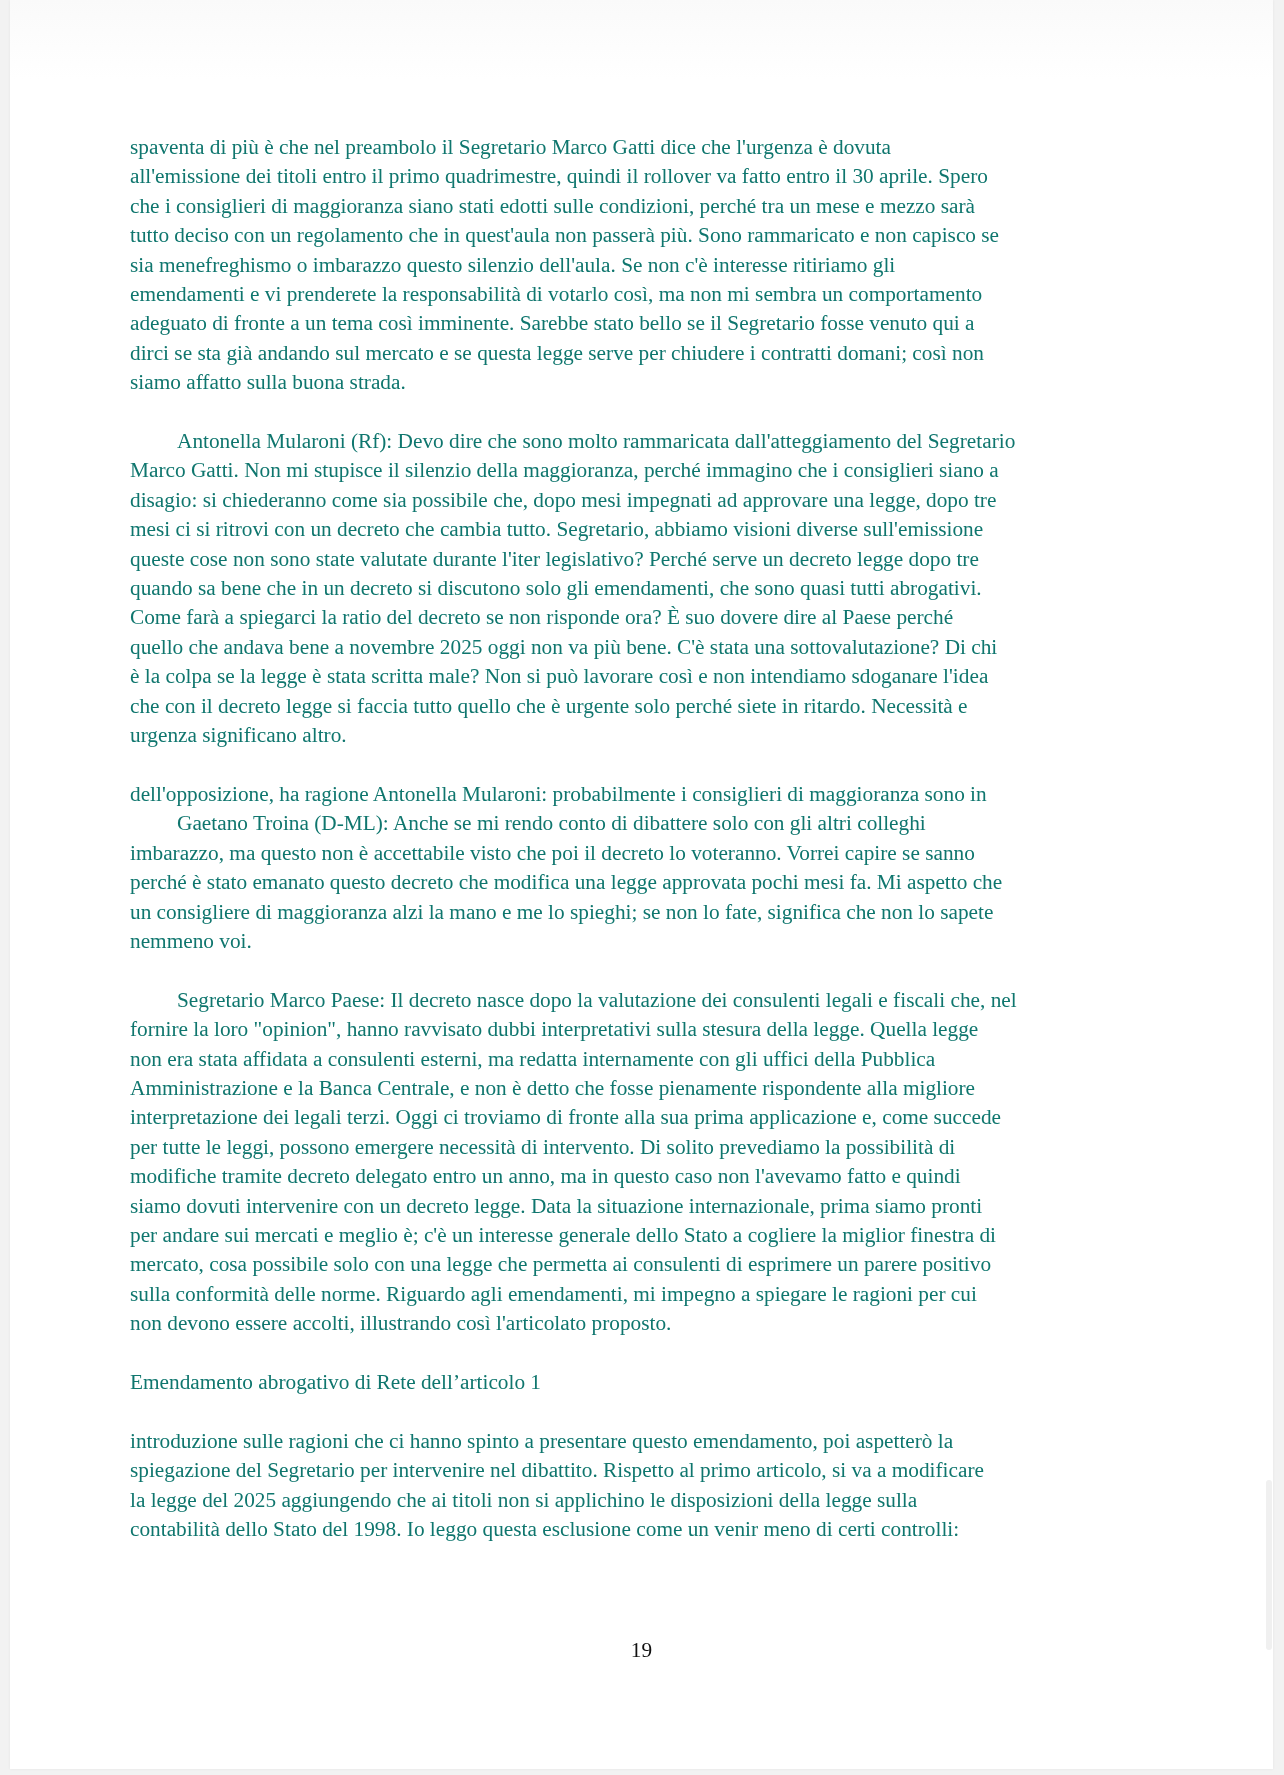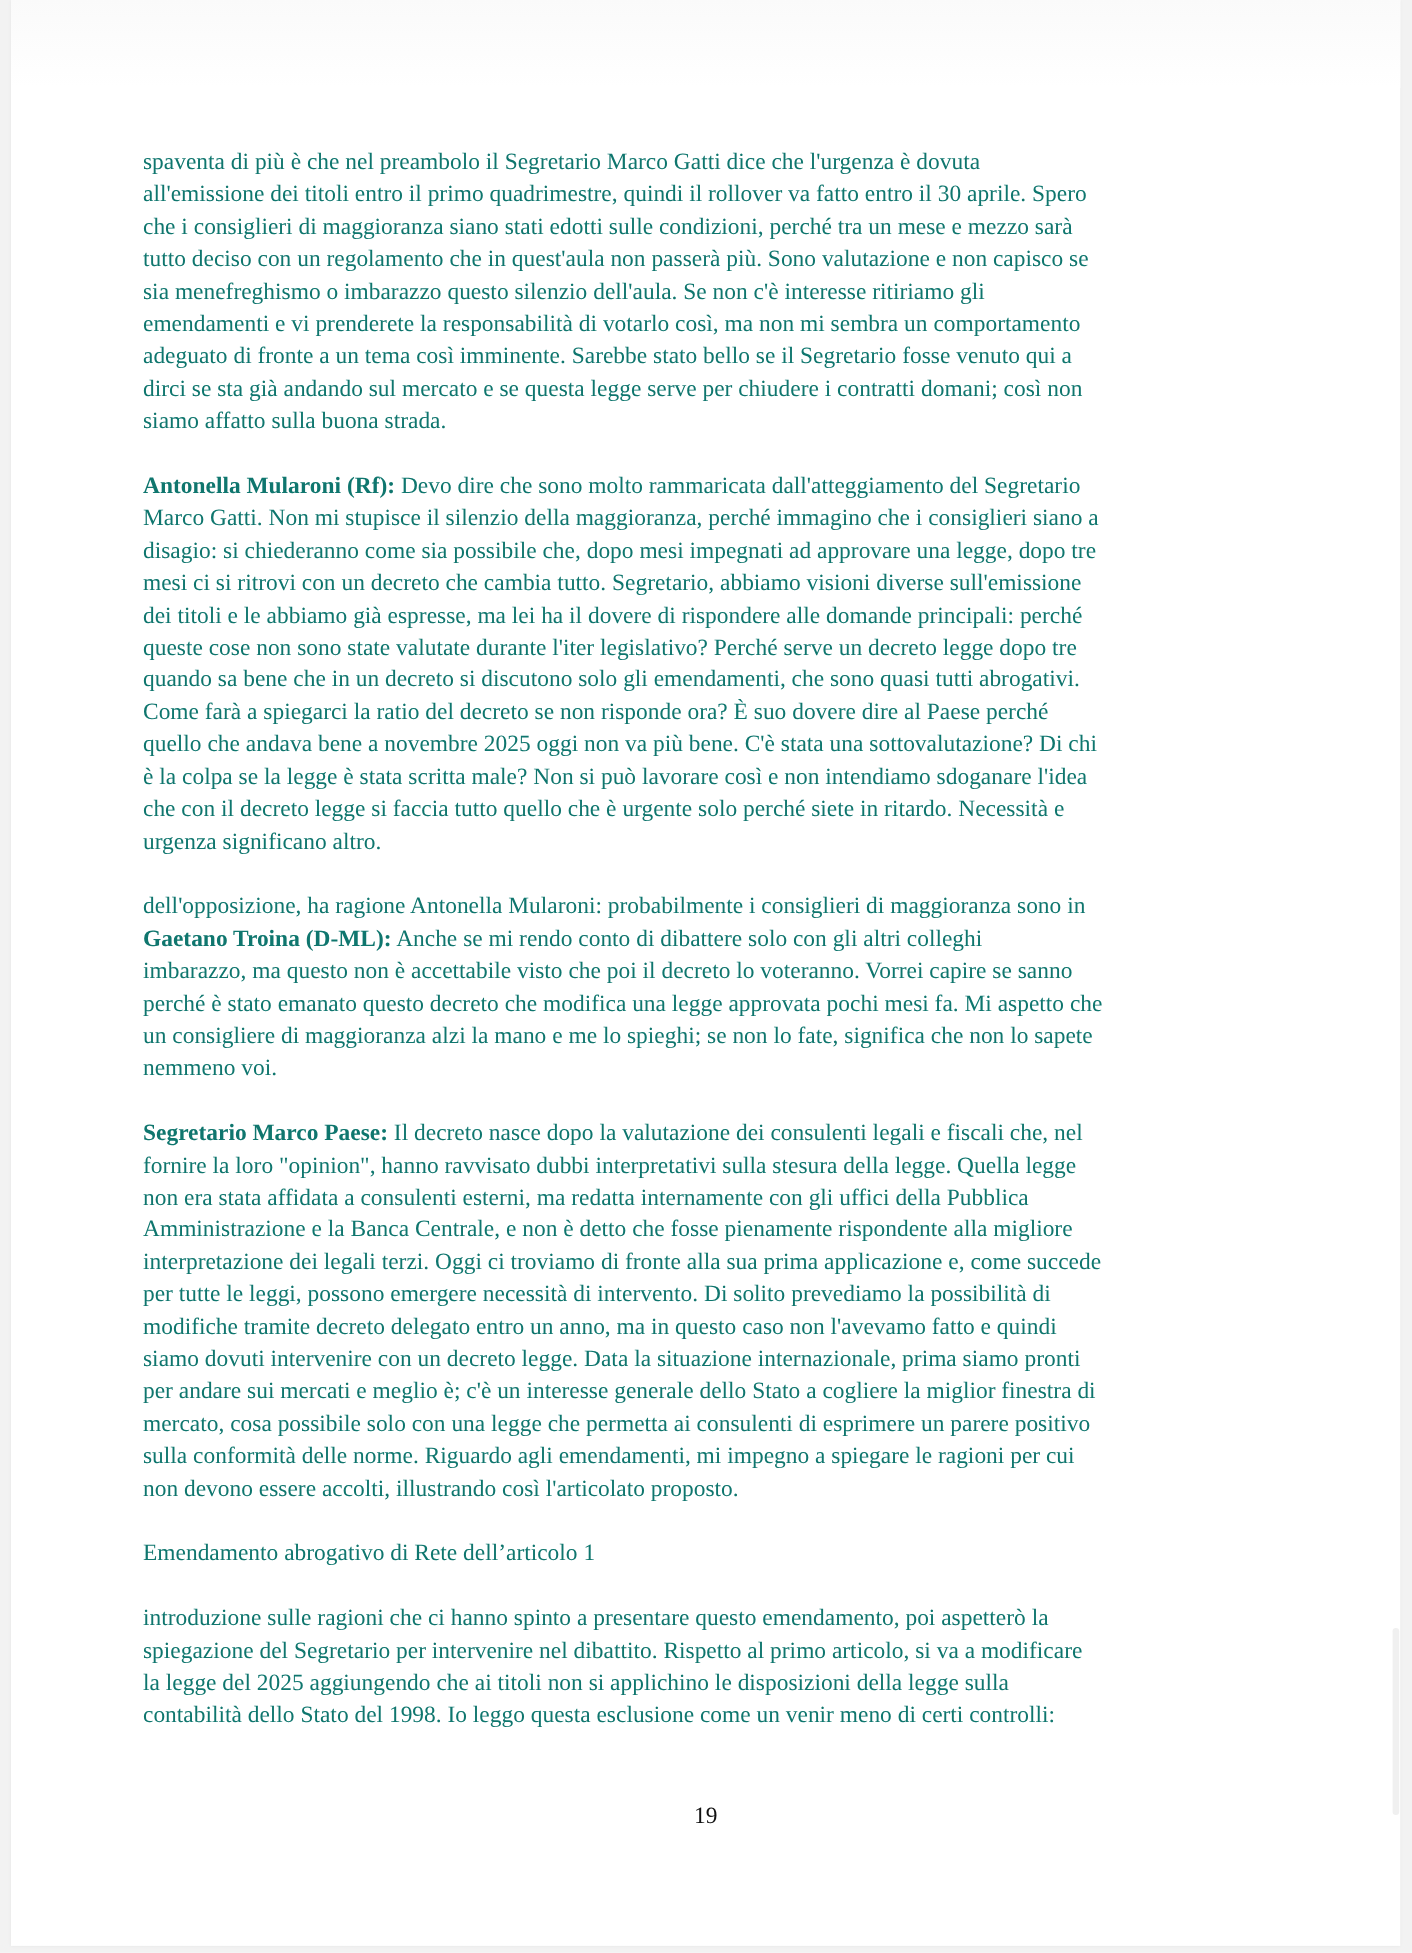--- a/index.html
+++ b/index.html
@@ -42,21 +42,22 @@
       color: #0f766e;
     }
     .para {
       margin: 0 0 29.4px 0;
     }
     .line {
       display: block;
       white-space: nowrap;
     }
     .speaker {
-      font-weight: bold;
+      font-weight: normal;
+      margin-left: 47px;
     }
     .heading {
       font-weight: normal;
       margin: 0 0 29.4px 0;
     }
     .page-number {
       position: absolute;
       left: 0;
       width: 1263px;
       top: 1638px;
@@ -81,34 +82,33 @@
 <div class="viewer">
   <div class="page">
     <div class="page-top-fade"></div>
 
     <div class="content">
 
       <p class="para">
         <span class="line">spaventa di più è che nel preambolo il Segretario Marco Gatti dice che l'urgenza è dovuta</span>
         <span class="line">all'emissione dei titoli entro il primo quadrimestre, quindi il rollover va fatto entro il 30 aprile. Spero</span>
         <span class="line">che i consiglieri di maggioranza siano stati edotti sulle condizioni, perché tra un mese e mezzo sarà</span>
-        <span class="line">tutto deciso con un regolamento che in quest'aula non passerà più. Sono valutazione e non capisco se</span>
+        <span class="line">tutto deciso con un regolamento che in quest'aula non passerà più. Sono rammaricato e non capisco se</span>
         <span class="line">sia menefreghismo o imbarazzo questo silenzio dell'aula. Se non c'è interesse ritiriamo gli</span>
         <span class="line">emendamenti e vi prenderete la responsabilità di votarlo così, ma non mi sembra un comportamento</span>
         <span class="line">adeguato di fronte a un tema così imminente. Sarebbe stato bello se il Segretario fosse venuto qui a</span>
         <span class="line">dirci se sta già andando sul mercato e se questa legge serve per chiudere i contratti domani; così non</span>
         <span class="line">siamo affatto sulla buona strada.</span>
       </p>
 
       <p class="para">
         <span class="line"><span class="speaker">Antonella Mularoni (Rf):</span><span> Devo dire che sono molto rammaricata dall'atteggiamento del Segretario</span></span>
         <span class="line">Marco Gatti. Non mi stupisce il silenzio della maggioranza, perché immagino che i consiglieri siano a</span>
         <span class="line">disagio: si chiederanno come sia possibile che, dopo mesi impegnati ad approvare una legge, dopo tre</span>
         <span class="line">mesi ci si ritrovi con un decreto che cambia tutto. Segretario, abbiamo visioni diverse sull'emissione</span>
-        <span class="line">dei titoli e le abbiamo già espresse, ma lei ha il dovere di rispondere alle domande principali: perché</span>
         <span class="line">queste cose non sono state valutate durante l'iter legislativo? Perché serve un decreto legge dopo tre</span>
         <span class="line">quando sa bene che in un decreto si discutono solo gli emendamenti, che sono quasi tutti abrogativi.</span>
         <span class="line">Come farà a spiegarci la ratio del decreto se non risponde ora? È suo dovere dire al Paese perché</span>
         <span class="line">quello che andava bene a novembre 2025 oggi non va più bene. C'è stata una sottovalutazione? Di chi</span>
         <span class="line">è la colpa se la legge è stata scritta male? Non si può lavorare così e non intendiamo sdoganare l'idea</span>
         <span class="line">che con il decreto legge si faccia tutto quello che è urgente solo perché siete in ritardo. Necessità e</span>
         <span class="line">urgenza significano altro.</span>
       </p>
 
       <p class="para">

